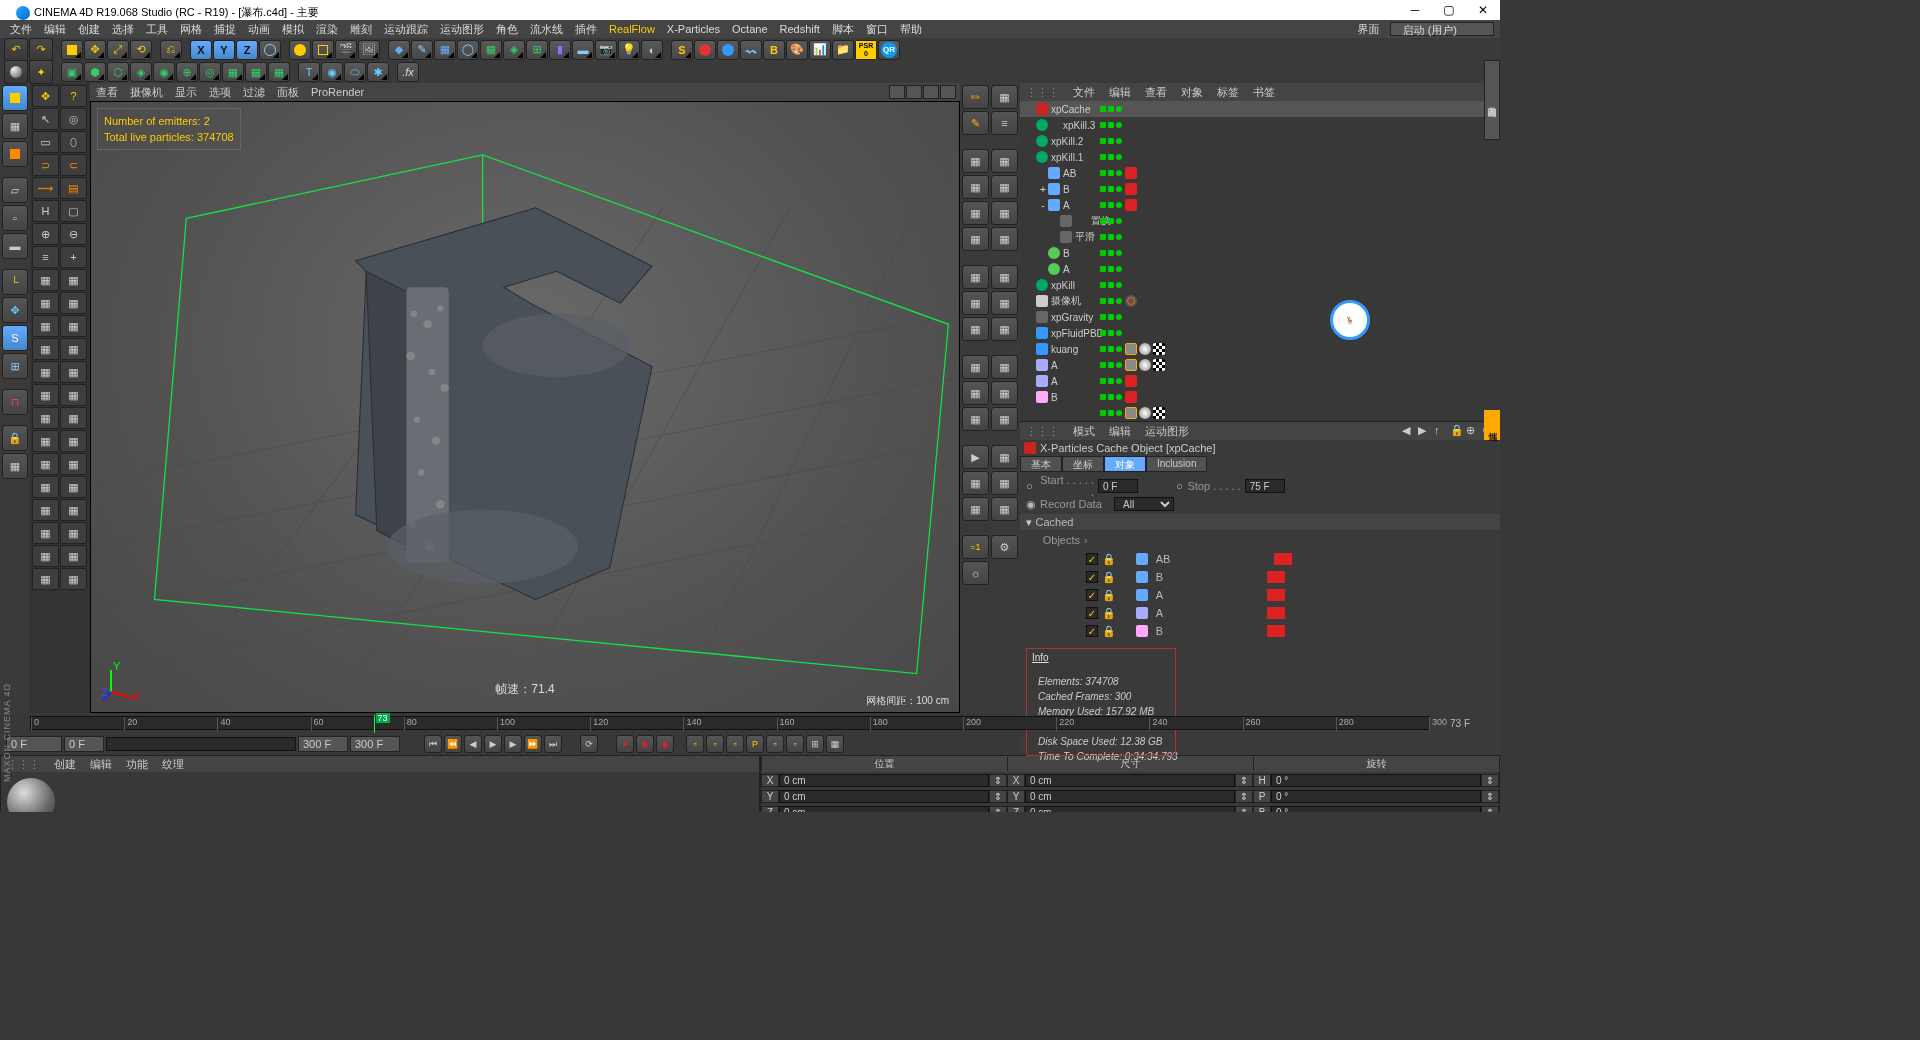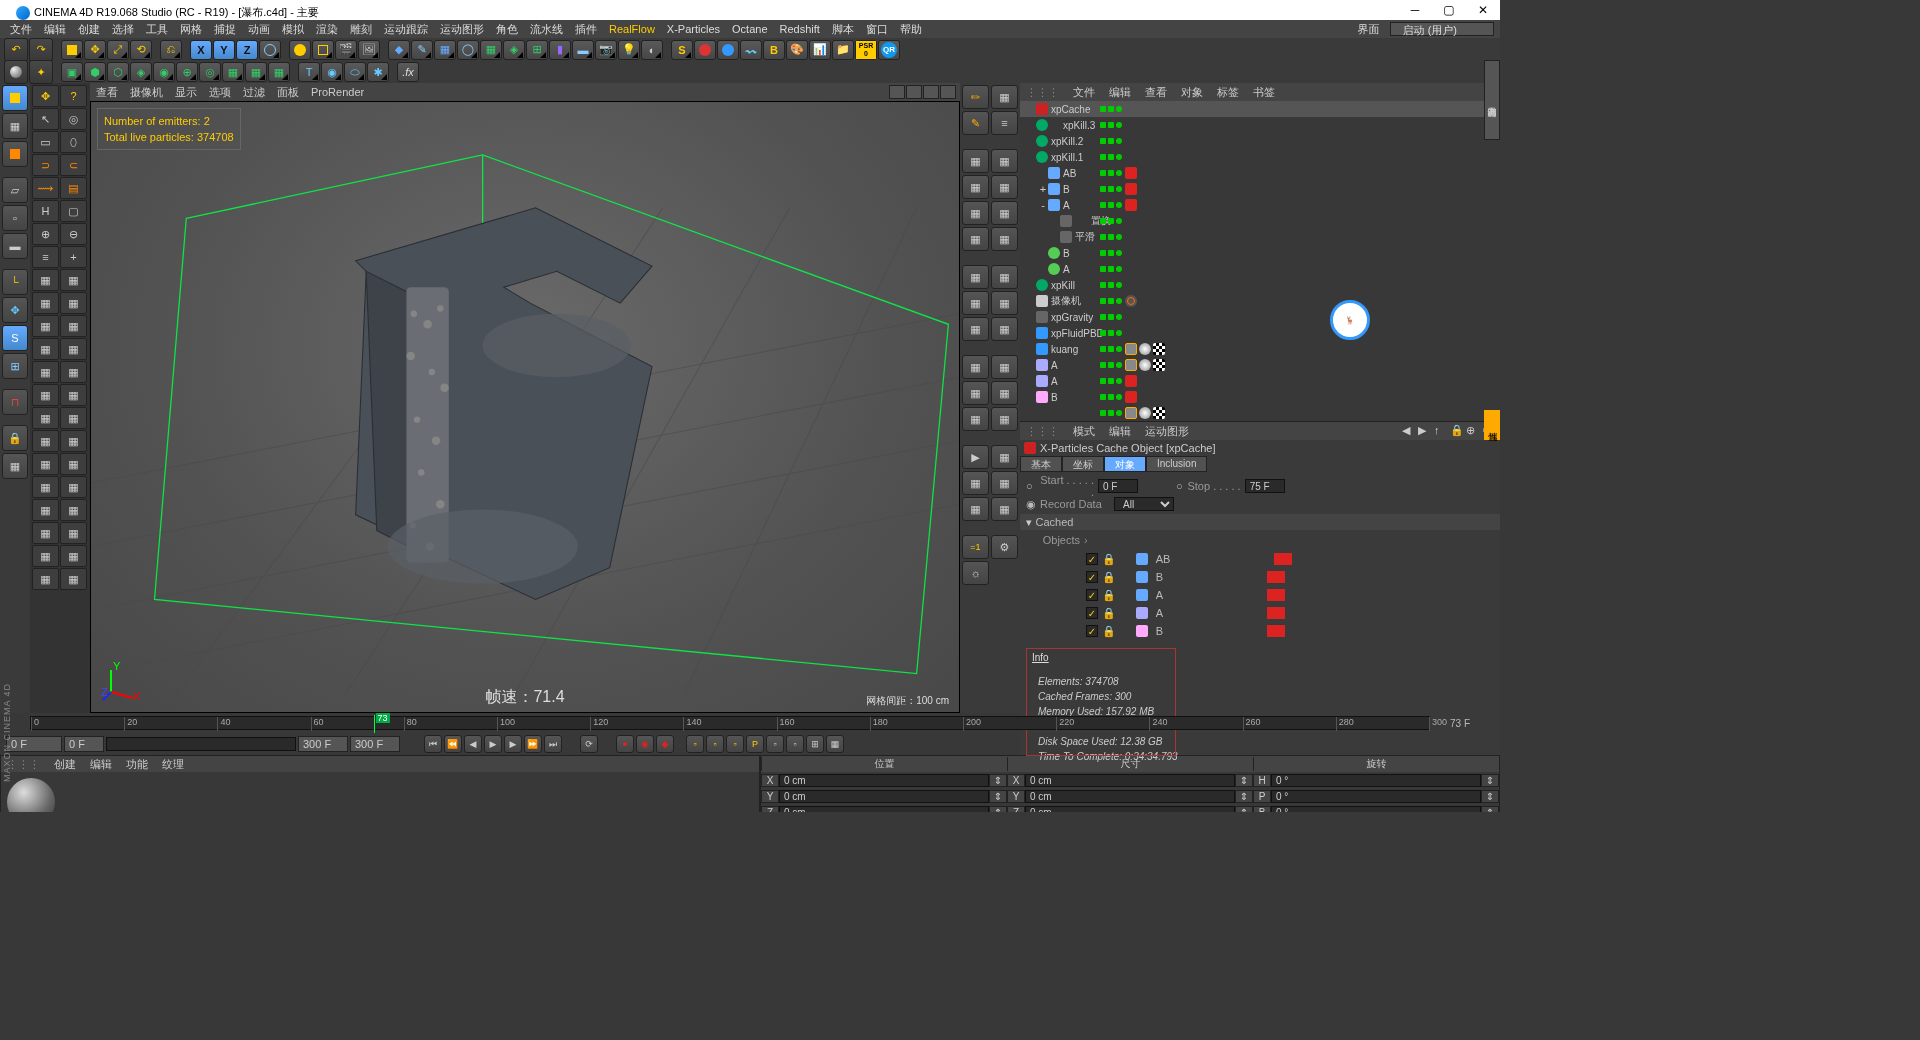--- a/index.html
+++ b/index.html
@@ -37,21 +37,21 @@
 .viewport-wrap { flex: 1; display: flex; flex-direction: column; background: #333; }
 .vp-menu { height: 18px; background: #444; display: flex; align-items: center; color: #ccc; padding: 0 6px; gap: 12px; font-size: 11px; position: relative; }
 .vp-menu .vp-icons { position: absolute; right: 4px; display: flex; gap: 1px; }
 .vp-menu .vp-icons div { width: 16px; height: 14px; background: #555; border: 1px solid #222; }
 .viewport { flex: 1; background: #5a5a5a; position: relative; overflow: hidden; border: 1px solid #000; }
 .viewport .bg { position: absolute; inset: 0; background: radial-gradient(ellipse at 50% 40%, #6a6a6a 0%, #525252 60%, #484848 100%); }
 .grid-lines { position: absolute; inset: 0; }
 .info-box { position: absolute; left: 6px; top: 6px; background: rgba(0,0,0,0); padding: 4px; border: 1px solid #666; }
 .info-box div { color: #fc0; font-size: 11px; padding: 2px; }
 .vp-axis { position: absolute; left: 10px; bottom: 10px; width: 40px; height: 40px; }
-.vp-stats { position: absolute; left: 50%; bottom: 4px; transform: translateX(-50%); color: #ddd; font-size: 16px; }
+.vp-stats { position: absolute; left: 50%; bottom: 14px; transform: translateX(-50%); color: #ddd; font-size: 12px; }
 .vp-stats2 { position: absolute; right: 10px; bottom: 4px; color: #ddd; font-size: 10px; }
 
 .right-tools { width: 60px; background: #3a3a3a; display: flex; flex-direction: column; gap: 2px; padding: 2px; }
 .right-tools .rt-row { display: flex; gap: 2px; }
 .right-tools .rt { width: 27px; height: 24px; background: linear-gradient(#555,#444); border: 1px solid #222; border-radius: 3px; display: flex; align-items: center; justify-content: center; }
 
 .right-panels { width: 480px; background: #383838; display: flex; flex-direction: column; }
 .obj-panel { flex: 0 0 330px; display: flex; flex-direction: column; border-bottom: 1px solid #222; }
 .obj-menu { height: 18px; background: #444; display: flex; align-items: center; padding: 0 6px; gap: 14px; font-size: 11px; }
 .obj-list { flex: 1; background: #383838; overflow: auto; position: relative; }

